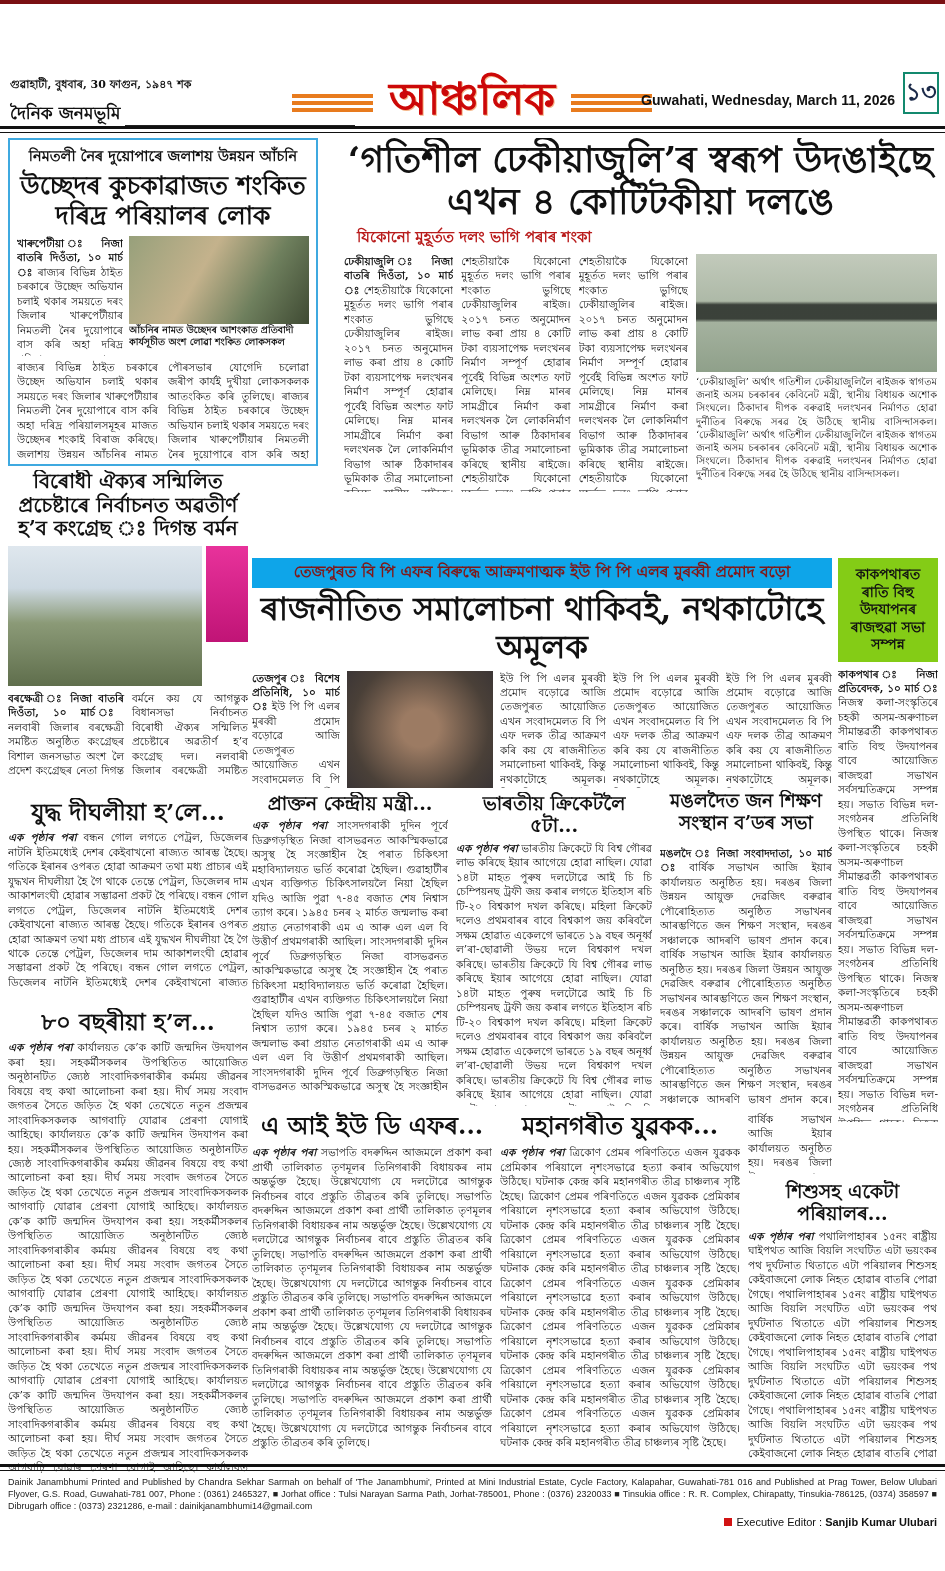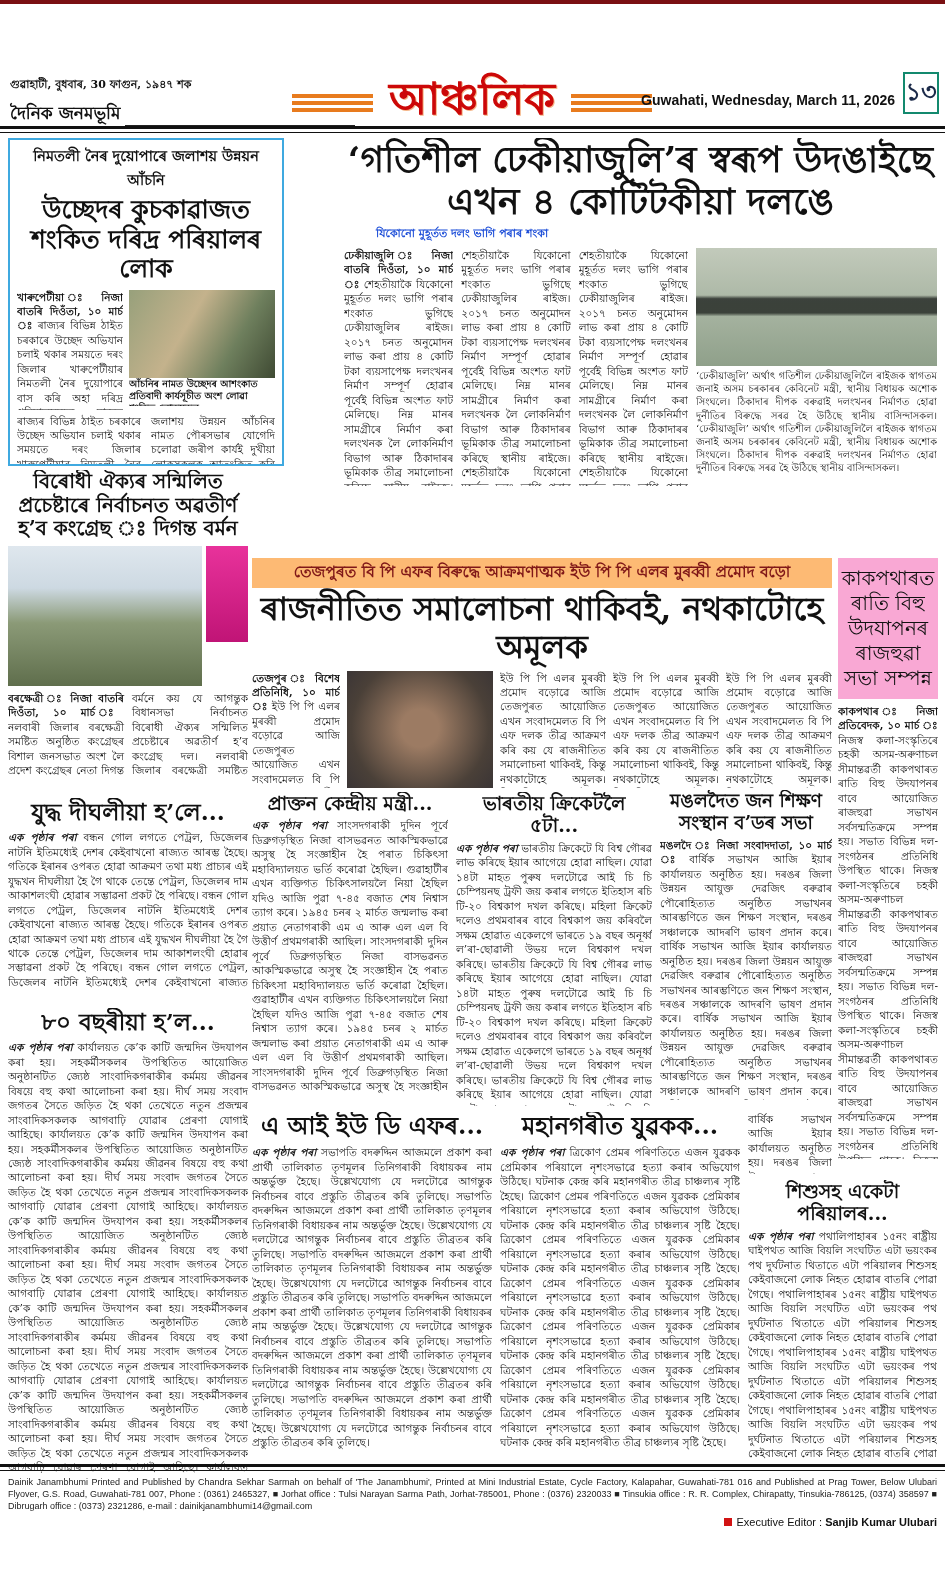--- a/index.html
+++ b/index.html
@@ -33,38 +33,38 @@
   
   .kicker { font-weight:bold; text-align:center; }
   .headline { font-weight:bold; text-align:center; line-height:1.18; }
   .bodytxt { font-size:10.5px; line-height:1.38; text-align:justify; overflow:hidden; }
   .dateline { font-weight:bold; }
   .leadin { font-weight:bold; font-style:italic; }
   .caption { font-size:9.5px; font-weight:bold; line-height:1.3; overflow:hidden; }
   .photo { position:relative; overflow:hidden; }
 
   
-  .artA { left:8px; top:138px; width:276px; height:328px; border:2px solid #3fa9e0;
+  .artA { left:8px; top:138px; width:310px; height:328px; border:2px solid #3fa9e0;
     padding:5px 7px; overflow:hidden; }
   .artA .kicker { font-size:14.5px; }
   .artA .headline { font-size:25px; margin:2px 0 6px; }
   .artA-row { display:flex; gap:6px; }
   .artA-coltxt { width:106px; }
   .artA-photoblk { flex:1; }
   .photo-flood { width:100%; height:88px;
     background:linear-gradient(120deg,#97a07b,#c4b28c 40%,#6e7f5d 70%,#3f4a33); }
   .artA-body2 { column-count:2; column-gap:10px; height:104px; margin-top:4px; }
 
   
   .artB { left:344px; top:138px; width:593px; height:418px; overflow:hidden; }
   .artB .headline { font-size:36px; }
   .redband-row { text-align:center; margin:6px 0 4px; }
   .redband { display:inline-block; background:#e8191c; color:#fff; font-weight:bold;
     font-size:19px; padding:2px 14px; }
-  .maroon-kick { color:#1d4ed8; font-weight:bold; font-size:11px; margin:2px 0 4px 32px; }
+  .maroon-kick { color:#b91c1c; font-weight:bold; font-size:15px; margin:2px 0 4px 13px; }
   .artB-row { display:flex; gap:8px; }
   .artB-col { width:112px; }
   .photo-bridge { width:100%; height:118px;
     background:linear-gradient(180deg, rgba(0,0,0,0) 40%, rgba(40,45,40,.85) 43%,
       rgba(40,45,40,.85) 55%, rgba(0,0,0,0) 58%),
       linear-gradient(180deg,#c2cabb,#8fa08a); }
   .artB-photoblk { width:247px; }
   .artB-capbody { font-size:9.8px; line-height:1.35; text-align:justify; height:128px;
     overflow:hidden; margin-top:3px; }
 
@@ -80,45 +80,45 @@
 
   
   .secD { left:8px; top:798px; width:240px; height:206px; overflow:hidden; }
   .secD .headline, .secE .headline { font-size:23px; margin-bottom:5px; }
   .secD .bodytxt { height:158px; }
   .secE { left:8px; top:1008px; width:240px; height:482px; overflow:hidden; }
   .secE .bodytxt { height:434px; }
 
   
   .artF { left:252px; top:558px; width:580px; height:230px; overflow:hidden; }
-  .pinkstrip { background:#fdba74; color:#801818; font-weight:bold; font-size:15.5px;
+  .pinkstrip { background:#0ea5e9; color:#801818; font-weight:bold; font-size:15.5px;
     text-align:center; padding:2px 0; }
   .artF .headline { font-size:32px; margin:3px 0 4px; }
   .artF-row { display:flex; gap:7px; }
   .artF-c1 { width:88px; }
   .photo-speaker { width:146px; height:150px;
     background:radial-gradient(circle at 50% 38%, #9c7b63 16%, #4a4038 58%, #2c2a33 100%); }
   .artF-c { flex:1; }
 
   
   .secF2 { left:252px; top:792px; width:196px; height:314px; overflow:hidden; }
   .secF3 { left:456px; top:792px; width:196px; height:314px; overflow:hidden; }
   .secF2 .headline, .secF3 .headline { font-size:19px; margin-bottom:4px; }
   .artG { left:660px; top:790px; width:172px; height:316px; overflow:hidden; }
-  .artG .headline { font-size:18.5px; margin-bottom:4px; }
+  .artG .headline { font-size:18.5px; margin-bottom:12px; }
 
   
   .secF4 { left:252px; top:1112px; width:240px; height:350px; overflow:hidden; }
   .secF5 { left:500px; top:1112px; width:240px; height:350px; overflow:hidden; }
   .secF4 .headline, .secF5 .headline { font-size:24px; margin-bottom:5px; }
   .secG2 { left:748px; top:1112px; width:84px; height:62px; overflow:hidden; }
 
   
   .artH { left:838px; top:558px; width:100px; height:617px; overflow:hidden; }
-  .artH-head { background:#f9a8d4; font-size:20px; font-weight:normal; text-align:center;
+  .artH-head { background:#84cc16; font-size:14px; font-weight:bold; text-align:center;
     line-height:1.25; padding:8px 3px; }
   .artH .bodytxt { height:455px; margin-top:5px; }
   .secI { left:748px; top:1180px; width:189px; height:282px; overflow:hidden; }
   .secI .headline { font-size:19px; margin-bottom:4px; }
 
   
   .f-rule-a { left:0; top:1464px; width:945px; height:3px; background:#111; }
   .f-rule-b { left:0; top:1470px; width:945px; height:1px; background:#111; }
   .imprint { left:8px; top:1476px; width:929px; font-size:9px; line-height:1.35;
     font-family:"Liberation Sans",sans-serif; color:#222; text-align:justify; }

